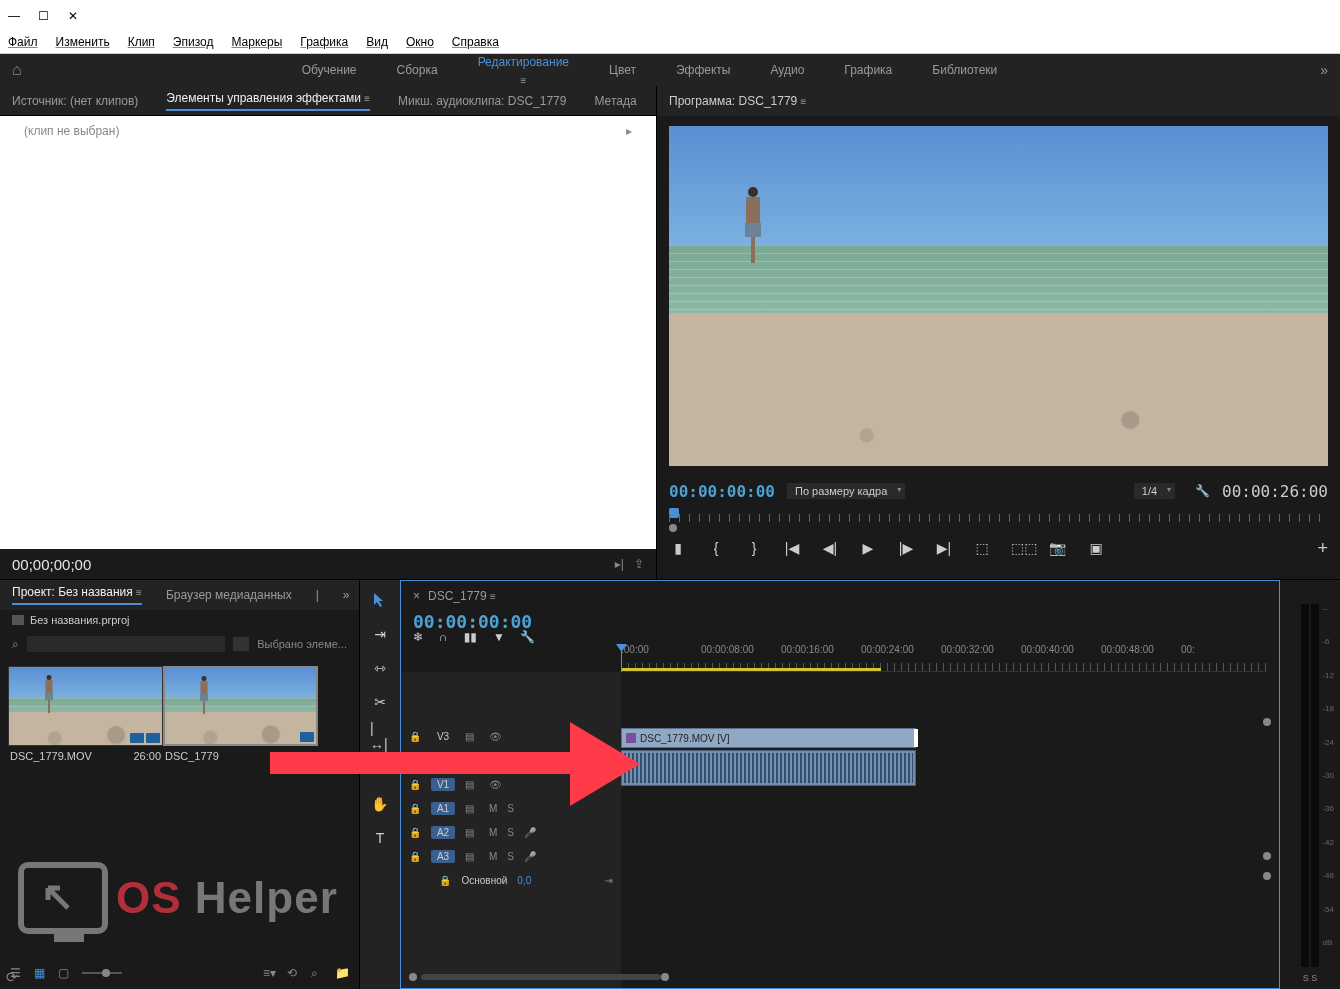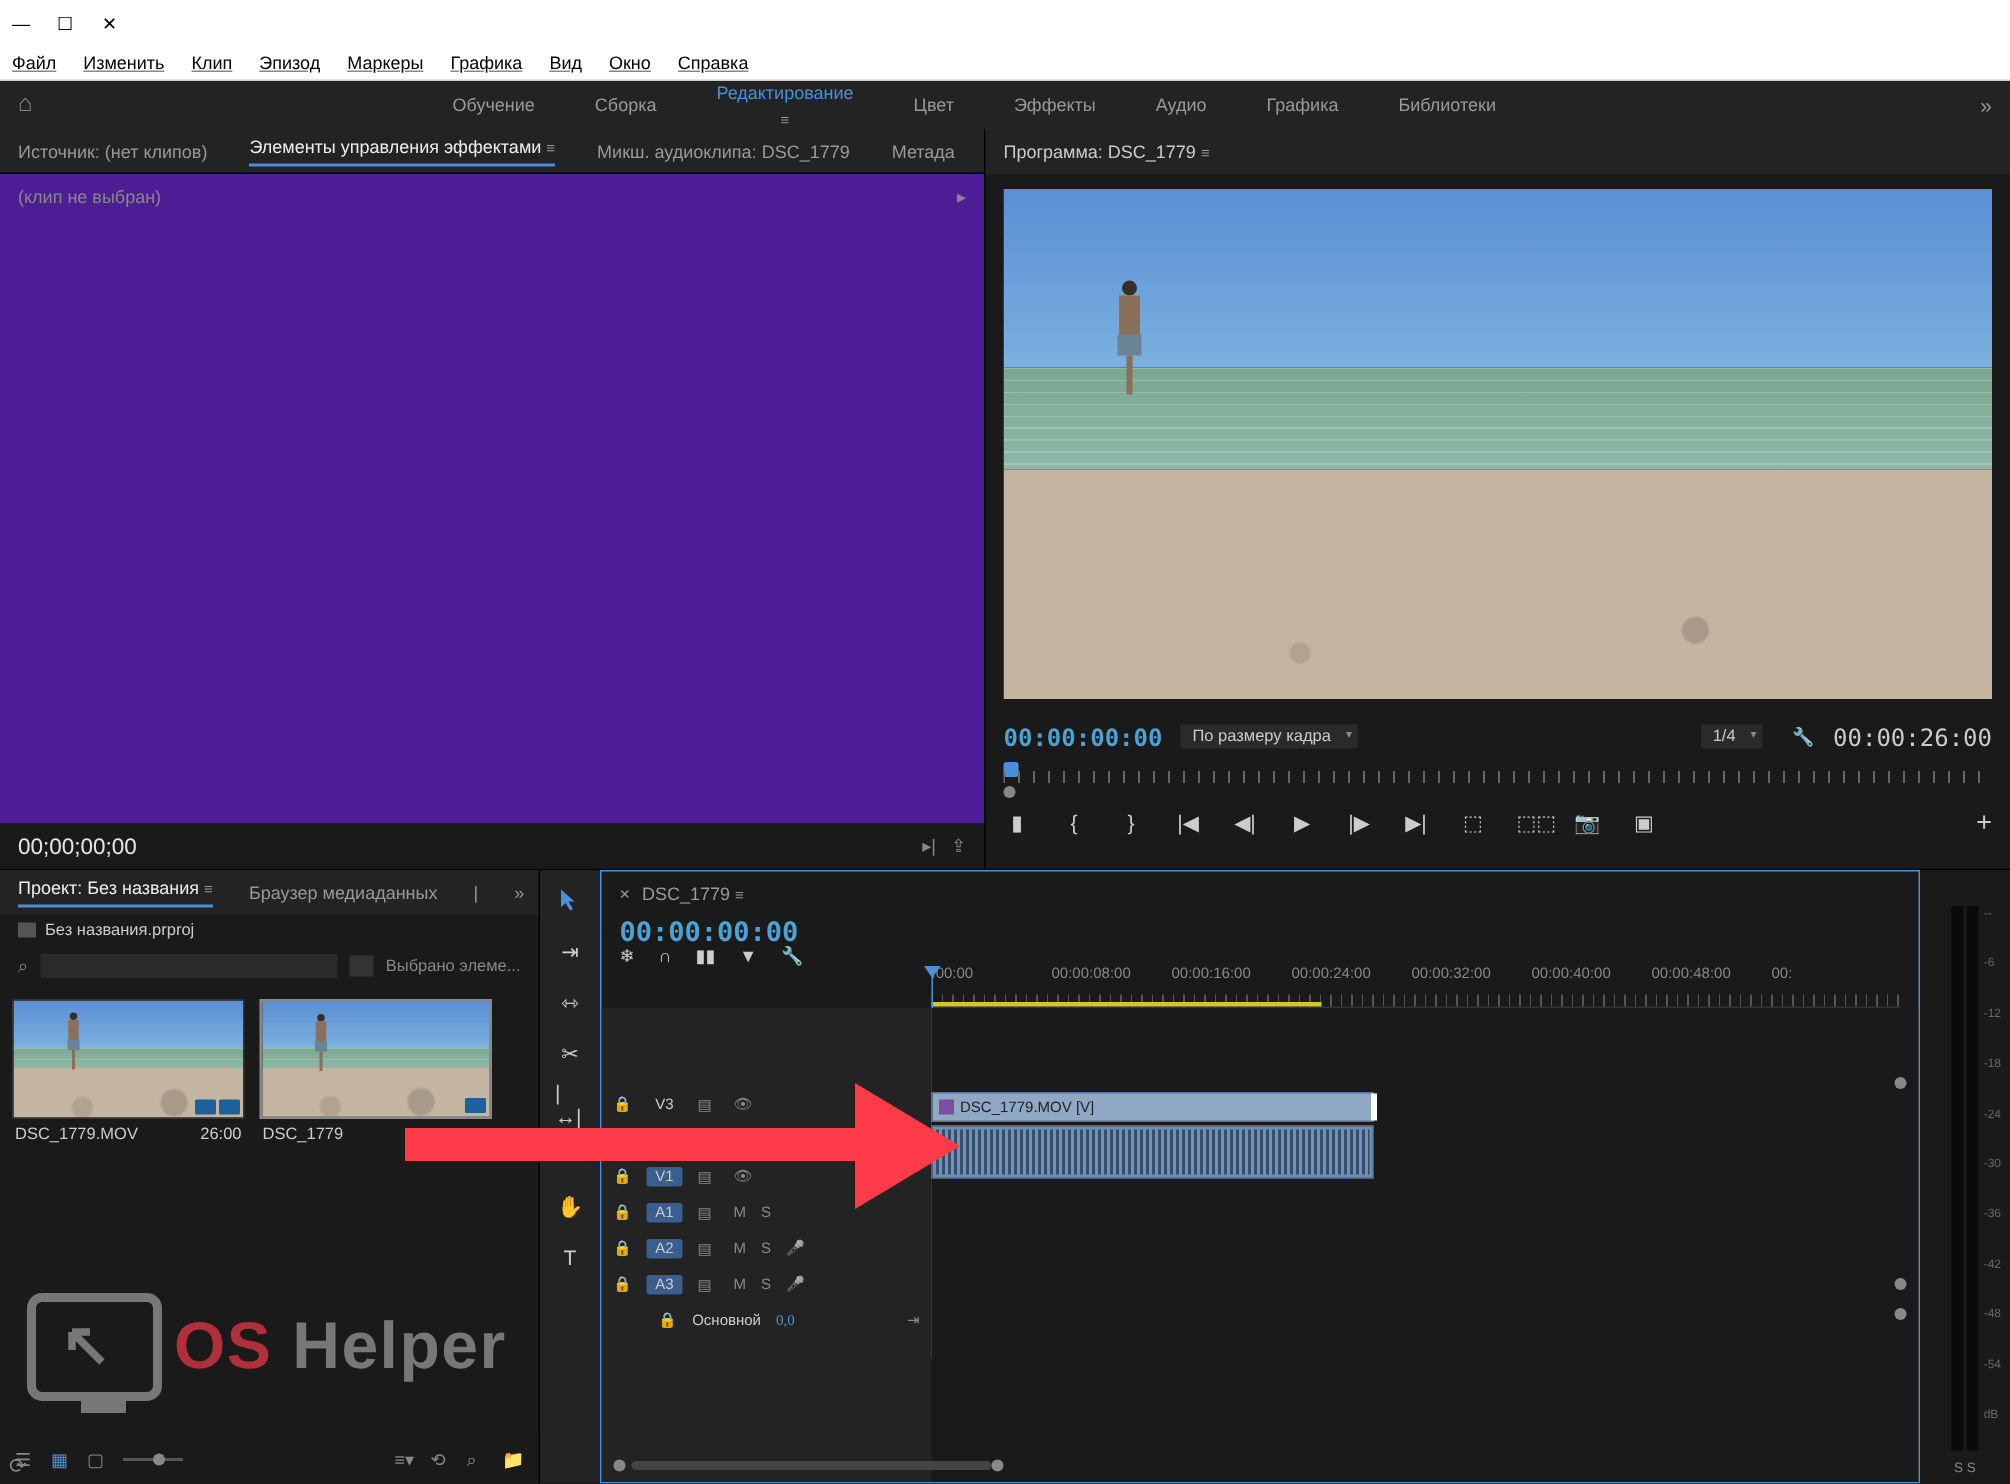--- a/index.html
+++ b/index.html
@@ -30,21 +30,21 @@
 .left-panel { width: 656px; background: #1a1a1a; display: flex; flex-direction: column; }
 .right-panel { flex: 1; background: #1a1a1a; border-left: 1px solid #000; }
 
 
 .panel-tabs { height: 30px; display: flex; align-items: center; padding: 0 12px; gap: 28px; background: #232323; border-bottom: 1px solid #000; }
 .panel-tab { color: #999; font-size: 12px; cursor: pointer; white-space: nowrap; }
 .panel-tab.active { color: #eee; border-bottom: 2px solid #4a90d9; padding-bottom: 4px; }
 .panel-tab-menu { color: #999; font-size: 10px; }
 
 
-.fx-body { flex: 1; padding: 8px 12px; background: #4c1d95; }
+.fx-body { flex: 1; padding: 8px 24px; background: #ffffff; }
 .fx-empty { color: #888; display: flex; justify-content: space-between; align-items: center; }
 .fx-empty span:last-child { color: #888; }
 
 
 .src-footer { height: 30px; display: flex; align-items: center; justify-content: space-between; padding: 0 12px; background: #1a1a1a; }
 .src-tc { color: #e5e5e5; font-size: 15px; }
 
 
 .program-header { height: 30px; display: flex; align-items: center; padding: 0 12px; background: #232323; }
 .program-header .panel-tab { color: #ccc; }
@@ -81,21 +81,21 @@
 
 
 .project-panel { width: 360px; background: #1a1a1a; display: flex; flex-direction: column; border-right: 1px solid #000; }
 .proj-tabs { height: 30px; display: flex; align-items: center; padding: 0 12px; gap: 24px; background: #232323; }
 .proj-name { padding: 4px 12px; color: #ccc; font-size: 11px; display: flex; align-items: center; gap: 6px; }
 .proj-name::before { content: ""; width: 12px; height: 10px; background: #555; display: inline-block; }
 .proj-search { padding: 6px 12px; display: flex; align-items: center; gap: 8px; }
 .proj-search input { flex: 1; background: #2a2a2a; border: none; color: #ccc; padding: 2px 6px; font-size: 11px; }
 .search-icon { color: #888; }
 .sel-text { color: #888; font-size: 11px; white-space: nowrap; }
-.bins { flex: 1; padding: 8px; display: flex; gap: 10px; align-items: flex-start; }
+.bins { flex: 1; padding: 8px; display: flex; align-items: flex-start; }
 .bin-item { width: 155px; }
 .bin-thumb { width: 155px; height: 80px; position: relative; overflow: hidden; border: 1px solid #333; }
 .bin-item.selected .bin-thumb { border: 2px solid #888; background:#3a3a3a; padding:2px; }
 .bin-thumb .sky { top:0; height: 40%; background: linear-gradient(#5a8fd4, #7bb0e0); }
 .bin-thumb .sea { top:40%; height: 18%; }
 .bin-thumb .beach { top: 58%; }
 .bin-thumb .person { left: 22%; top: 10%; transform: scale(.5); transform-origin: top left; }
 .bin-badges { position: absolute; bottom: 2px; right: 2px; display: flex; gap: 2px; }
 .badge { width: 14px; height: 10px; background: #1e5f9e; border-radius: 1px; }
 .bin-label-row { display: flex; justify-content: space-between; color: #ccc; font-size: 11px; padding: 4px 2px; }
@@ -127,21 +127,21 @@
 .playhead::before { content:""; position:absolute; top:-2px; left:-5px; width: 11px; height: 8px; background:#4a90d9; clip-path: polygon(0 0, 100% 0, 50% 100%); }
 
 .tracks-area { display: flex; flex: 1; overflow: hidden; }
 .track-headers { width: 220px; background: #232323; padding: 6px 8px; }
 .track-row { height: 24px; display: flex; align-items: center; gap: 10px; font-size: 10px; color: #ccc; }
 .track-row .lock { color: #888; width: 12px; }
 .track-label { min-width: 24px; padding: 1px 4px; text-align: center; font-size: 10px; }
 .track-label.blue { background: #3a5f8f; border-radius: 2px; }
 .track-rec, .trk-vis, .trk-m, .trk-s, .trk-mic { color: #888; cursor: pointer; }
 .master-row { height: 24px; display: flex; align-items: center; gap: 10px; font-size: 10px; color: #ccc; padding-left: 30px; }
-.master-val { color: #4a90d9; font-family: Liberation Serif, serif; }
+.master-val { color: #4a90d9; }
 .trk-bar { width: 14px; height: 10px; background: transparent; color: #888; display:inline-block; }
 .end-icon { margin-left: auto; color: #888; }
 
 .track-content { flex: 1; position: relative; background: #1a1a1a; }
 .clip-video { position: absolute; left: 0; top: 56px; width: 295px; height: 20px; background: #8fa8c4; border: 1px solid #5a7090; font-size: 10px; color: #222; padding: 2px 4px; display: flex; align-items: center; gap: 4px; }
 .clip-video::after { content:""; position:absolute; right:-3px; top:0; bottom:0; width:4px; background:#fff; }
 .clip-audio { position: absolute; left: 0; top: 78px; width: 295px; height: 36px; background: #6e8fb0; border: 1px solid #4a6080; }
 .clip-audio .wave { position:absolute; inset: 2px; background: repeating-linear-gradient(90deg, rgba(30,50,80,.7) 0 2px, rgba(120,150,180,.5) 2px 4px); }
 .scroll-dot { position: absolute; right: 8px; width: 8px; height: 8px; background: #888; border-radius: 50%; }
 .tl-hscroll { position: absolute; bottom: 6px; left: 8px; right: 12px; height: 10px; display: flex; align-items: center; }

